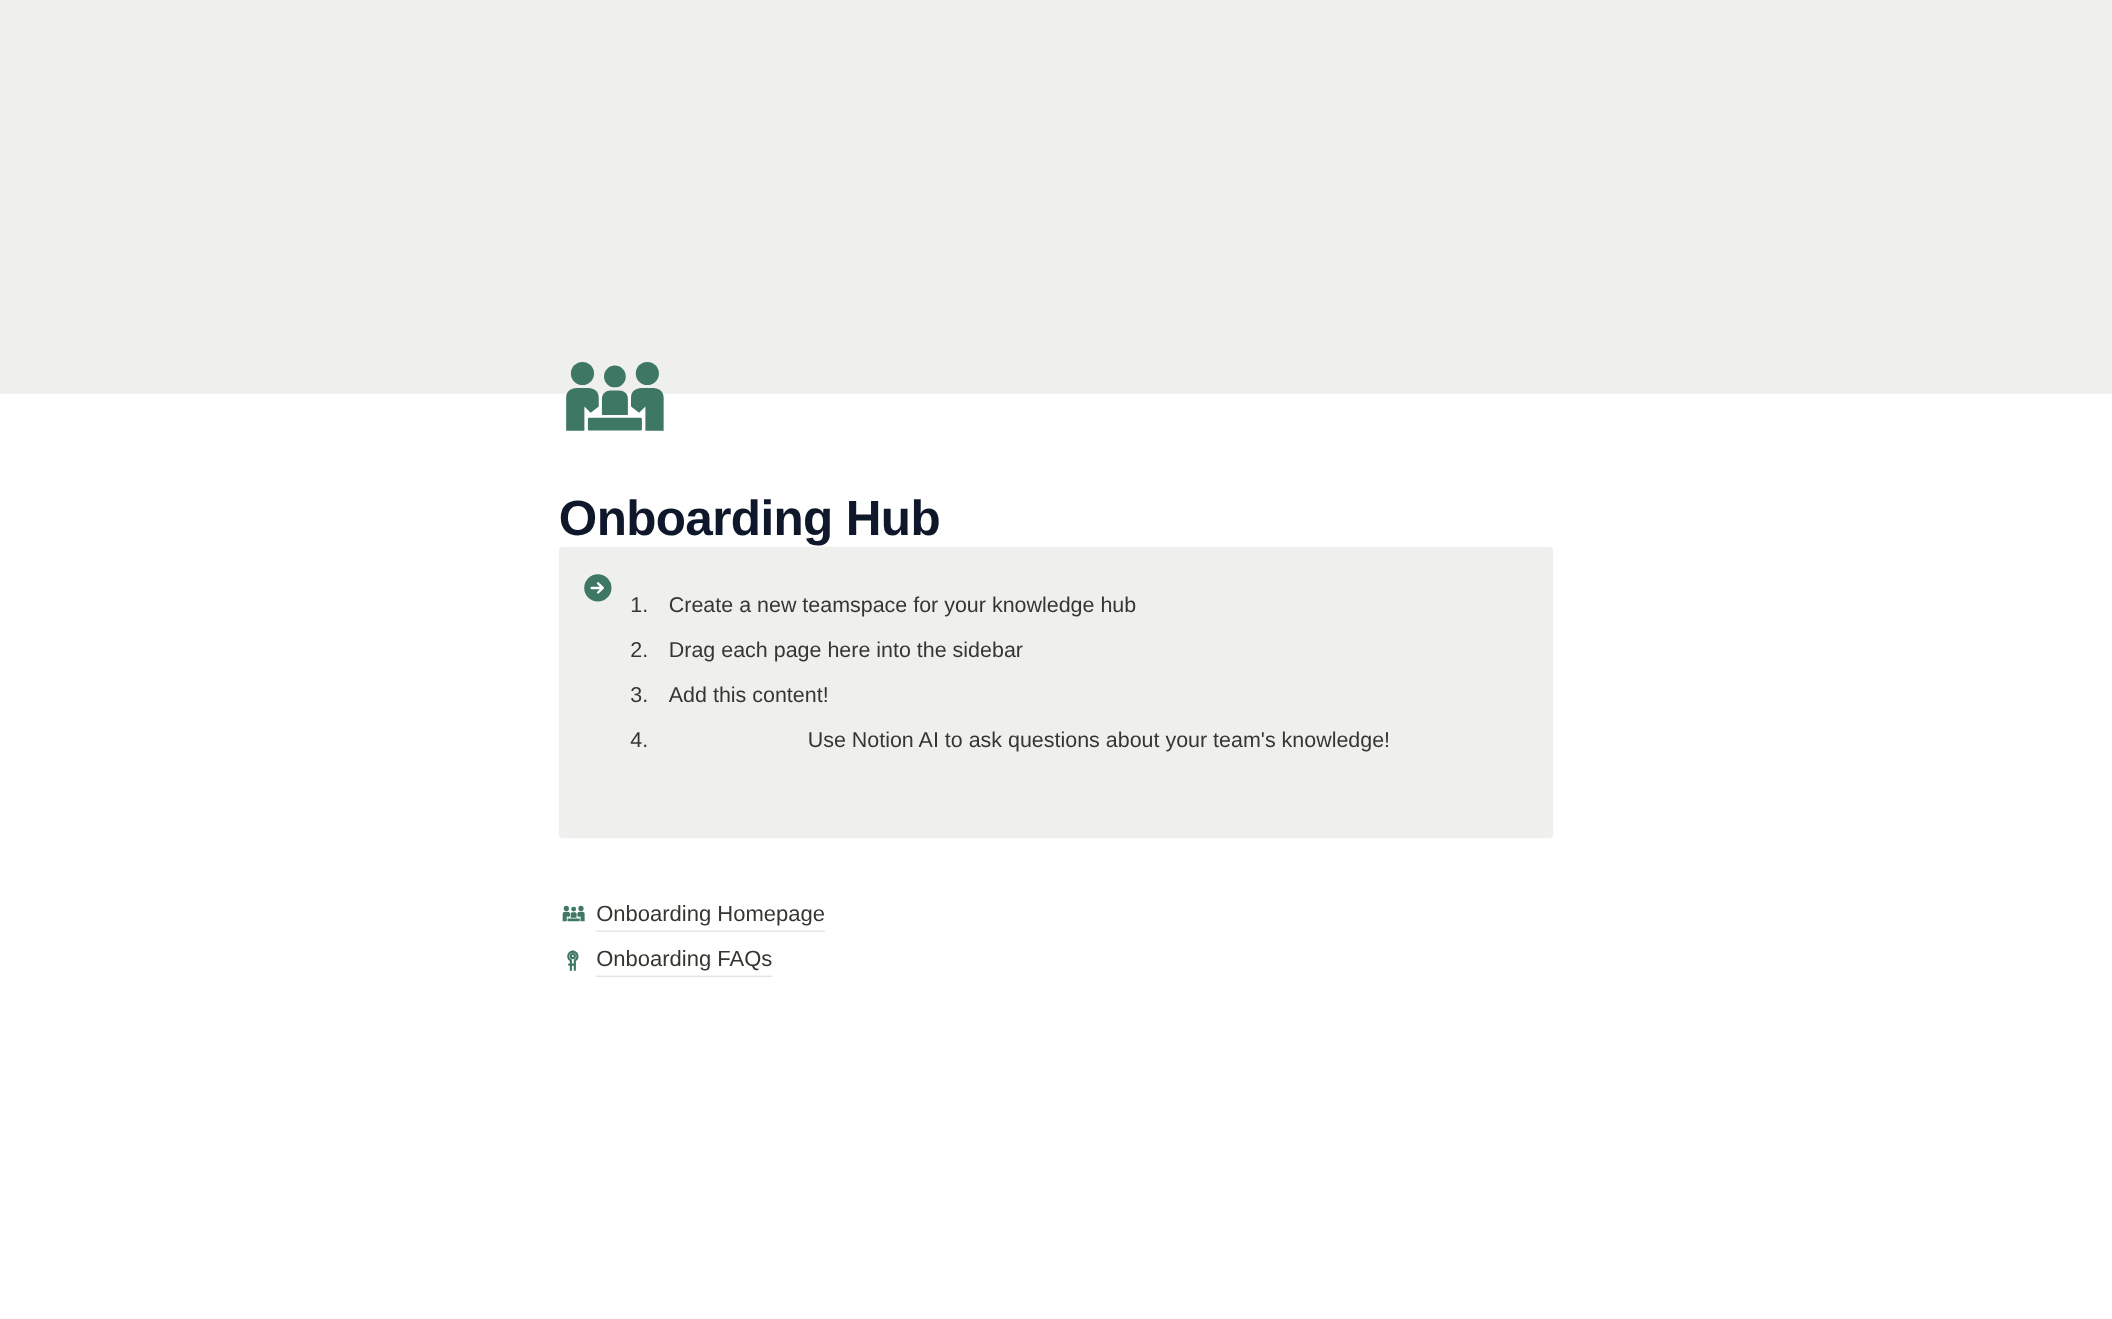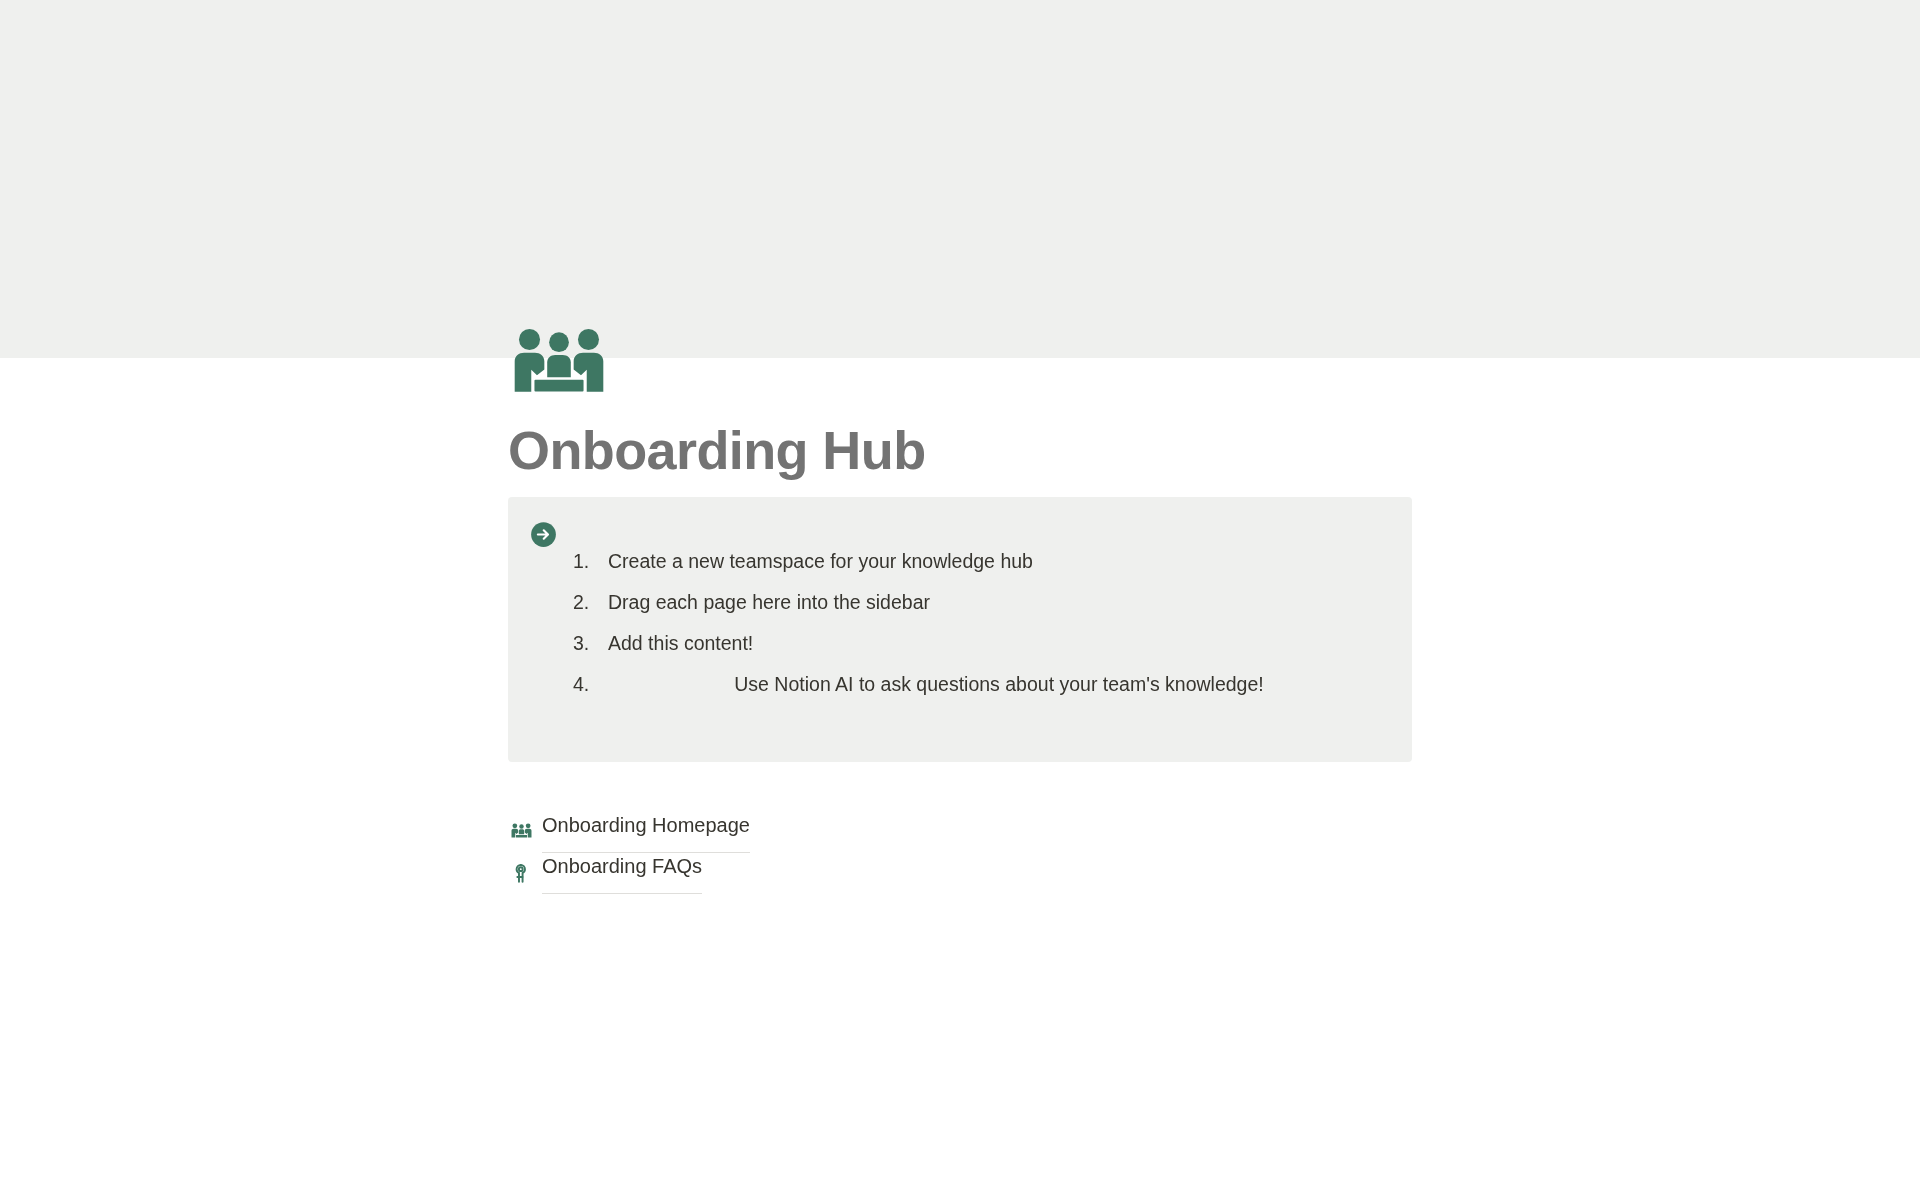--- a/index.html
+++ b/index.html
@@ -38,27 +38,27 @@
     width: 102px;
     height: 102px;
     display: block;
   }
   .page-icon svg { display: block; width: 102px; height: 102px; }
 
   
   .page-title {
     position: absolute;
     left: 508px;
-    top: 418px;
+    top: 444px;
     width: 1000px;
-    font-size: 54px;
+    font-size: 45px;
     line-height: 1.2;
     font-weight: 700;
     letter-spacing: -0.6px;
-    color: #737373;
+    color: #0f172a;
   }
 
   
   .callout {
     position: absolute;
     left: 508px;
     top: 497px;
     width: 904px;
     min-height: 265px;
     background: #eff0ee;
@@ -81,21 +81,21 @@
 
   .callout-title {
     font-size: 19.5px;
     line-height: 31px;
     font-weight: 700;
     color: #37352f;
     max-width: 806px;
   }
 
   .callout-list {
-    margin-top: 30px;
+    margin-top: 19px;
     list-style: none;
     counter-reset: steps;
   }
   .callout-list li {
     counter-increment: steps;
     position: relative;
     padding-left: 35px;
     font-size: 19.5px;
     line-height: 28px;
     color: #37352f;
@@ -139,21 +139,21 @@
     align-items: center;
     justify-content: center;
   }
   .page-link-icon svg { display: block; width: 23px; height: 23px; }
 
   .page-link-label {
     font-size: 20px;
     line-height: 26px;
     color: #37352f;
     border-bottom: 1px solid #dfdedb;
-    padding-bottom: 14px;
+    padding-bottom: 2px;
     white-space: nowrap;
   }
 </style>
 </head>
 <body>
 
 <div class="page-cover"></div>
 
 <div class="page-body">
 

